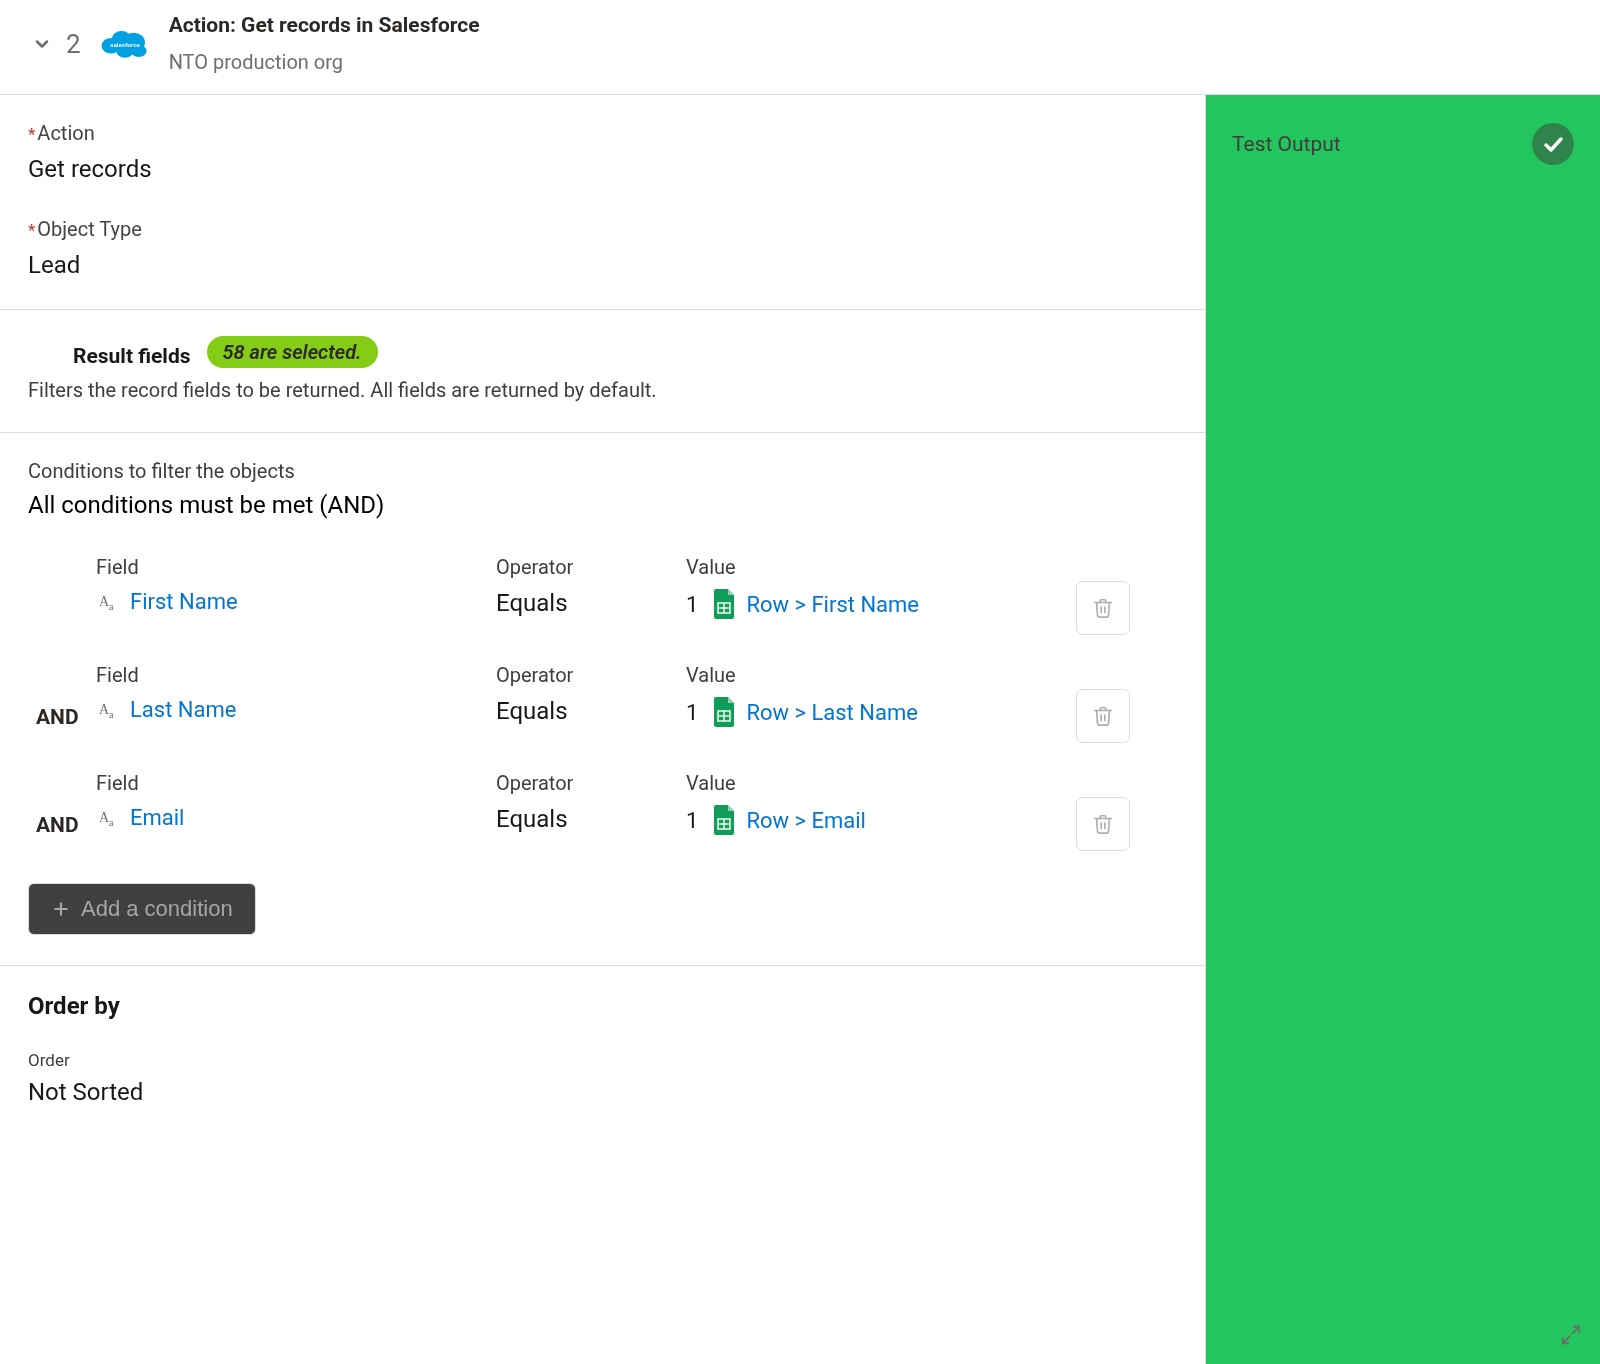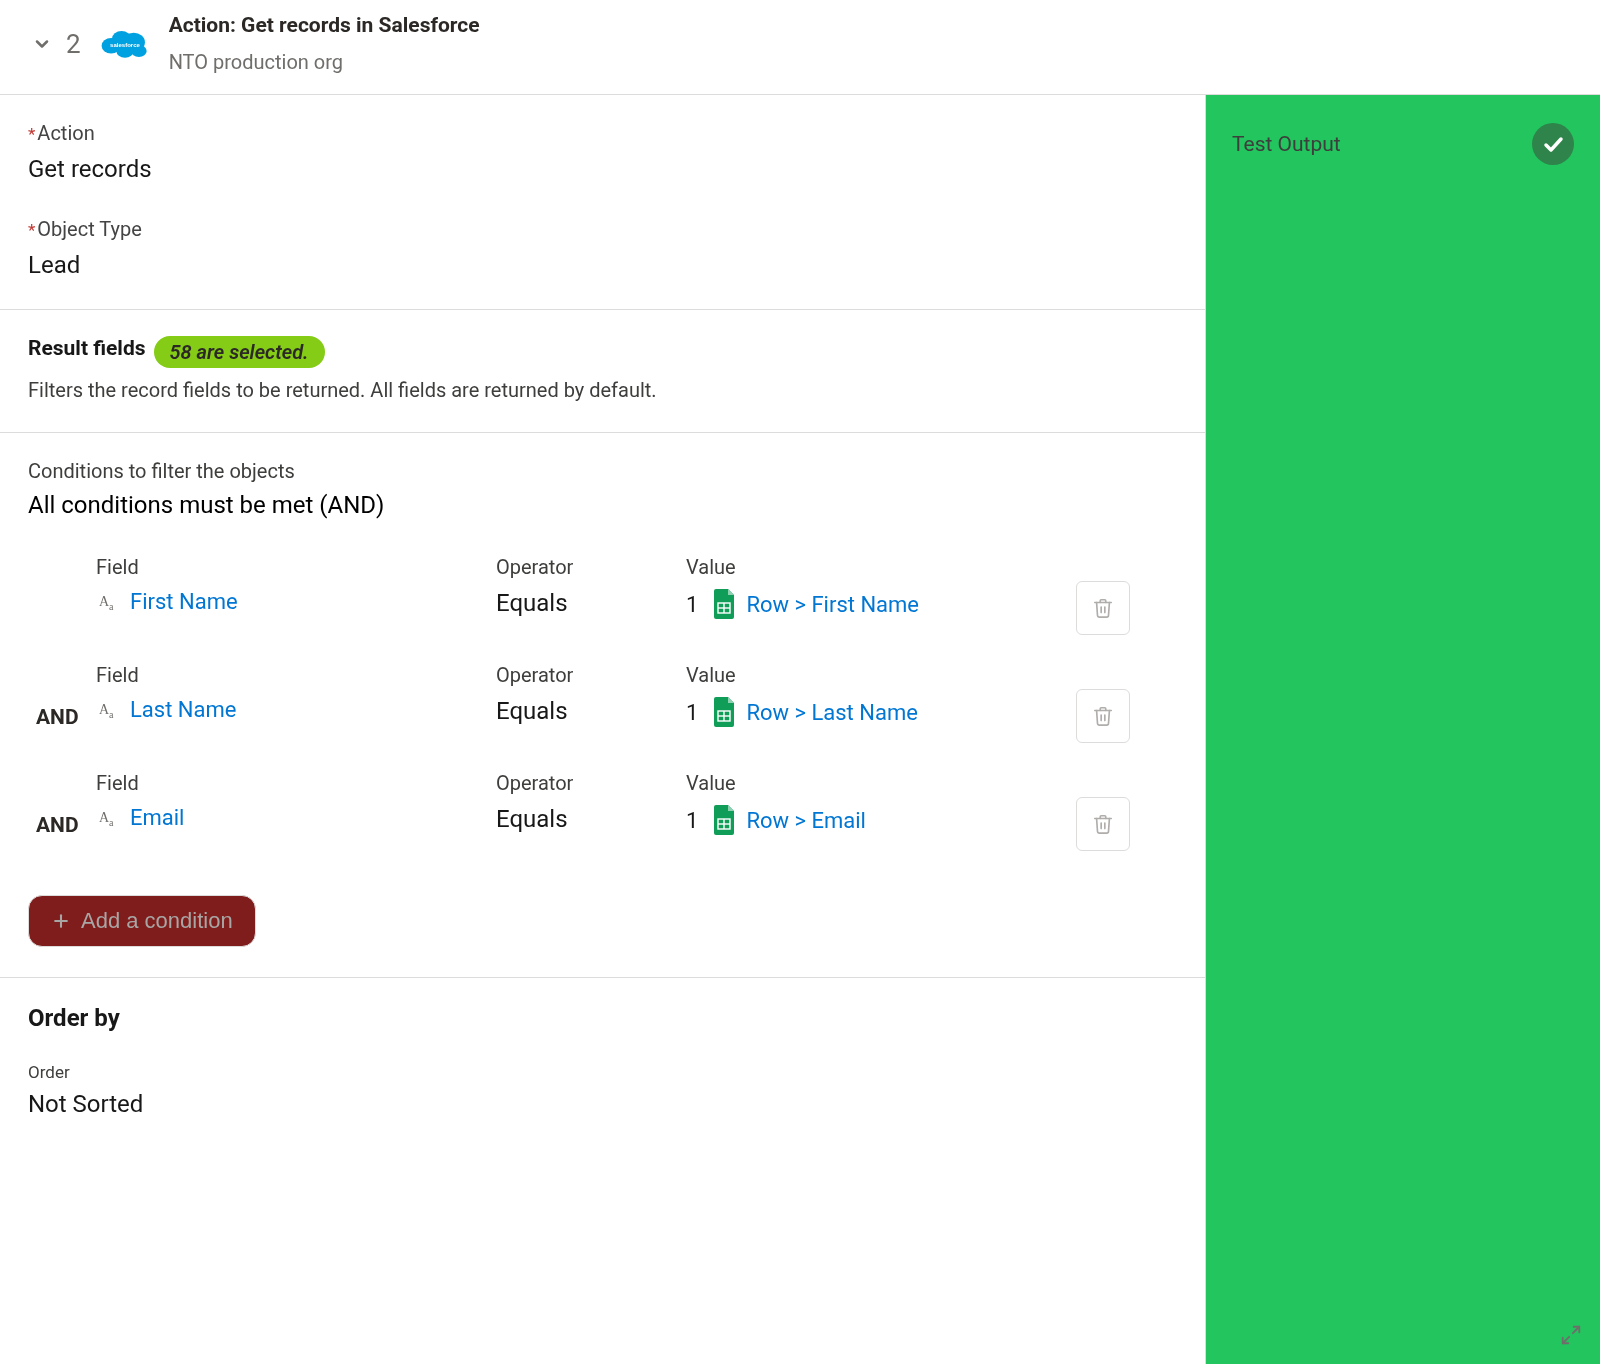--- a/index.html
+++ b/index.html
@@ -68,21 +68,21 @@
   }
 
   
   .section { padding: 26px 28px 30px 28px; }
   .section-border { border-top: 1px solid #dedcda; }
 
   .req-star { color: #c23934; margin-right: 2px; font-size: 17px; }
   .field-label { font-size: 20px; color: #444; margin-bottom: 10px; }
   .field-value { font-size: 24px; color: #181818; }
 
-  .result-line { display:flex; align-items:flex-start; gap:8px; }
+  .result-line { display:flex; align-items:flex-end; gap:16px;margin-left:45px; }
   .result-title { font-size: 21px; font-weight: 700; color: #181818; }
   .pill {
     background: #84cc16;
     color: #2b2826;
     font-weight: 600;
     border-radius: 18px;
     padding: 4px 16px;
     font-size: 20px;
     font-style: italic;
   }
@@ -134,27 +134,27 @@
     display:inline-flex; align-items:center; justify-content:center;
     cursor: pointer;
     color: #b0adab;
     align-self: center;
     margin-top: 26px;
   }
 
   .add-btn {
     display:inline-flex; align-items:center; gap: 10px;
     border: 1px solid #dedcda;
-    border-radius: 14px;
-    background: #7f1d1d;
+    border-radius: 6px;
+    background: #404040;
     color: #a8a6a4;
     font-size: 22px;
     padding: 12px 22px;
     cursor: pointer;
-    margin-top: 16px;
+    margin-top: 4px;
   }
 
   .order-title { font-size: 24px; font-weight: 700; color: #181818; }
   .order-label { font-size: 17px; color: #3e3e3c; margin-top: 30px; }
   .order-value { font-size: 24px; color: #181818; margin-top: 8px; }
 
   
   .side-header {
     display:flex; align-items:center; justify-content:space-between;
     padding: 28px 26px;

